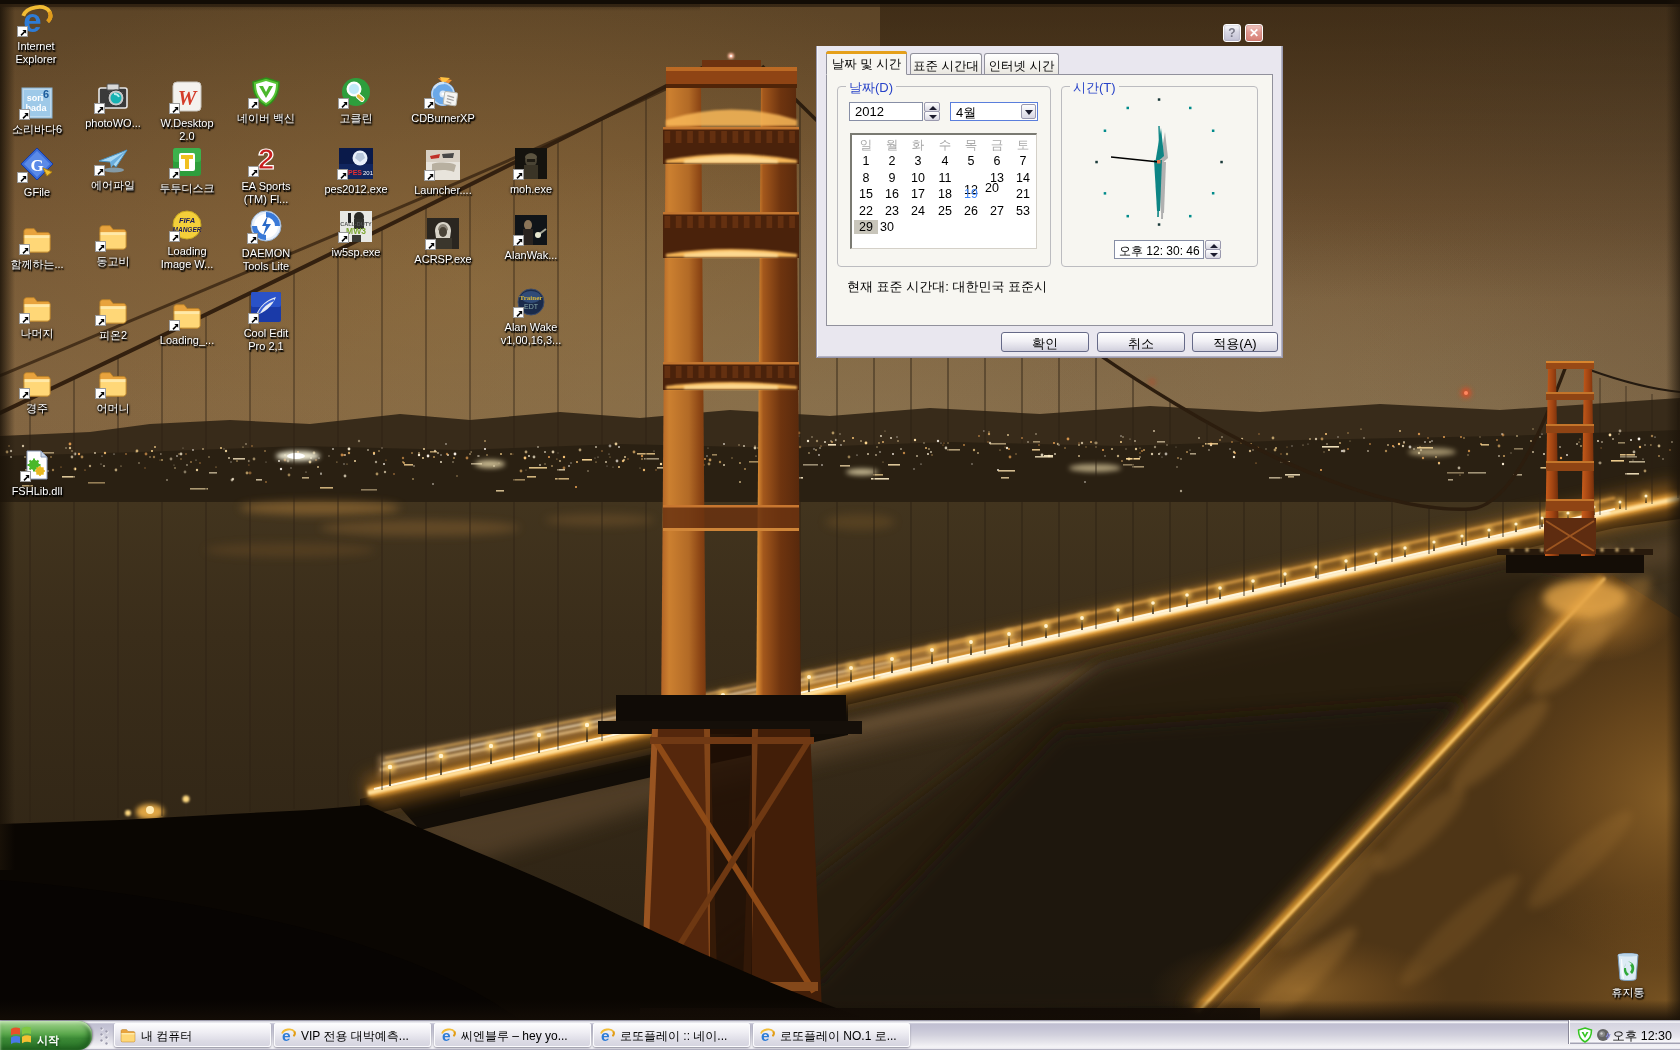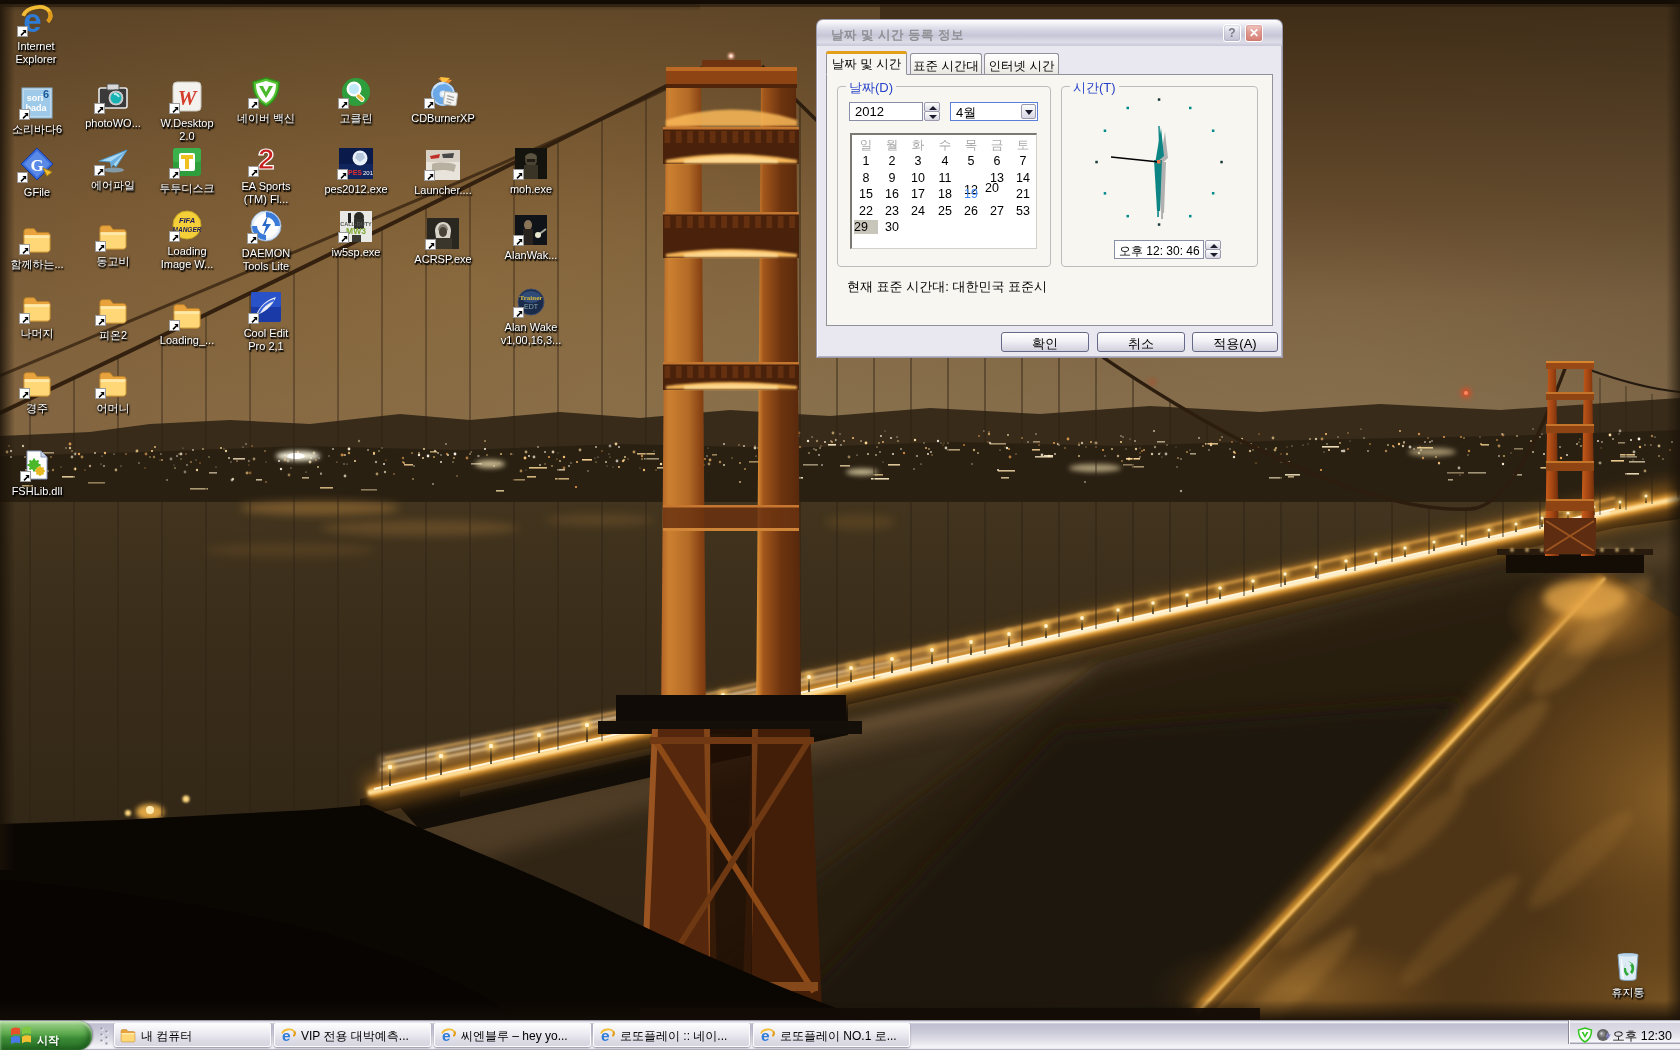--- a/index.html
+++ b/index.html
@@ -1370,23 +1370,20 @@
           </svg>
         </span></span><span class="lbl">FSHLib.dll</span></div>
 <div class="ico" style="left:1590px;top:951px"><span class="g" style="width:30px;height:31px"><svg width="30" height="31" viewBox="0 0 30 31">
           <path d="M5,4 C5,2 25,2 25,4 L23,28 C23,30 7,30 7,28 Z" fill="#dcebf4" stroke="#7a9ab8" stroke-width="1"></path>
           <path d="M5,4 C5,6 25,6 25,4 C25,2 5,2 5,4 Z" fill="#b8d4e8"></path>
           <path d="M8,8 C8,26 10,28 11,28 L9,8 Z" fill="#fff" opacity="0.8"></path>
           <path d="M15,10 L19,13 L17,14 C19,16 19,19 17,21 L19,23 C22,20 22,14 19,12 Z" fill="#2fa838"></path>
           <path d="M13,12 L11,17 L13,17 C13,20 14,22 16,23 L14,25 C11,23 10,18 12,15 Z" fill="#2fa838"></path>
         </svg></span><span class="lbl">휴지통</span></div>
 <div id="dlg">
-<div class="tbar">
-        <span class="txt">날짜 및 시간 등록 정보</span>
-      </div>
 <div id="bq" class="cbtn">?</div>
       <div id="bx" class="cbtn">✕</div>
 <div class="body"></div>
 <div id="tab2" class="tab">표준 시간대</div>
 <div id="tab3" class="tab">인터넷 시간</div>
 <div id="tab1" class="tab">날짜 및 시간</div>
 <div class="panel">
 <div class="gbox" style="left:10px;top:11px;width:214px;height:181px">
           <span class="cap">날짜(D)</span>
         </div>
@@ -1430,22 +1427,22 @@
 <span style="position:absolute;left:107px;top:52px;width:24px;text-align:center;color:#3b82f6;">19</span>
 <span style="position:absolute;left:133px;top:46px;width:24px;text-align:left;color:#000;">20</span>
 <span style="position:absolute;left:159px;top:52px;width:24px;text-align:center;color:#000;">21</span>
 <span style="position:absolute;left:2px;top:69px;width:24px;text-align:center;color:#000;">22</span>
 <span style="position:absolute;left:28px;top:69px;width:24px;text-align:center;color:#000;">23</span>
 <span style="position:absolute;left:54px;top:69px;width:24px;text-align:center;color:#000;">24</span>
 <span style="position:absolute;left:81px;top:69px;width:24px;text-align:center;color:#000;">25</span>
 <span style="position:absolute;left:107px;top:69px;width:24px;text-align:center;color:#000;">26</span>
 <span style="position:absolute;left:133px;top:69px;width:24px;text-align:center;color:#000;">27</span>
 <span style="position:absolute;left:159px;top:69px;width:24px;text-align:center;color:#000;">53</span>
-<span style="position:absolute;left:2px;top:85px;width:24px;text-align:left;color:#000;background:#c8c5ba;">29</span>
-<span style="position:absolute;left:28px;top:85px;width:24px;text-align:center;color:#000;">30</span>
+<span style="position:absolute;left:2px;top:85px;width:24px;text-align:center;color:#000;background:#c8c5ba;">29</span>
+<span style="position:absolute;left:28px;top:85px;width:24px;text-align:left;color:#000;">30</span>
 </div>
 <svg style="position:absolute;left:262px;top:17px" width="140" height="140" viewBox="0 0 140 140">
 <rect x="68.8" y="6.3" width="2.5" height="2.5" fill="#1a3a3a"></rect>
 <rect x="100.0" y="14.7" width="2.5" height="2.5" fill="#008b8b"></rect>
 <rect x="122.9" y="37.5" width="2.5" height="2.5" fill="#008b8b"></rect>
 <rect x="131.3" y="68.8" width="2.5" height="2.5" fill="#1a3a3a"></rect>
 <rect x="122.9" y="100.0" width="2.5" height="2.5" fill="#008b8b"></rect>
 <rect x="100.0" y="122.9" width="2.5" height="2.5" fill="#008b8b"></rect>
 <rect x="68.8" y="131.3" width="2.5" height="2.5" fill="#1a3a3a"></rect>
 <rect x="37.5" y="122.9" width="2.5" height="2.5" fill="#008b8b"></rect>

